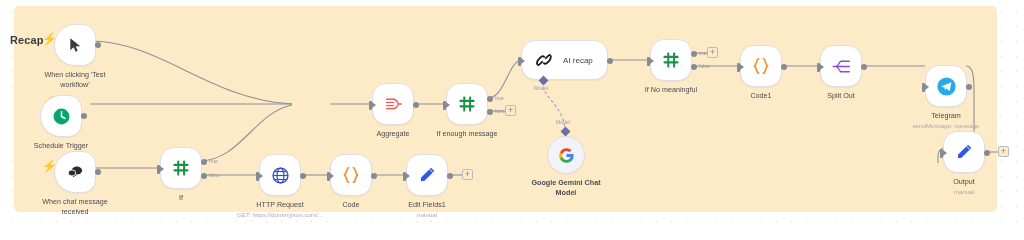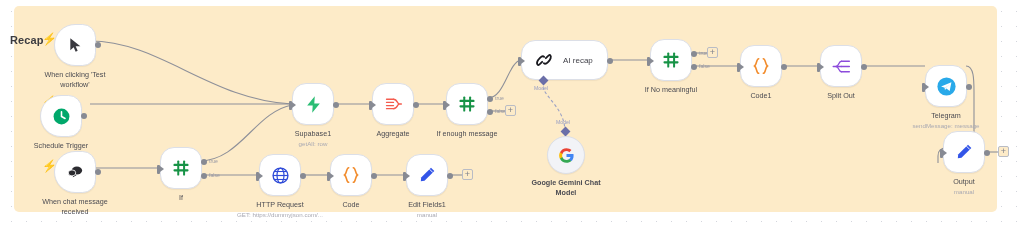--- a/index.html
+++ b/index.html
@@ -272,31 +272,20 @@
       <path d="M15 5 L19 9" stroke="#ffffff" stroke-width="1.1"></path>
     </svg>
     <div class="port" style="left:40px; top:18px;"></div>
     <div class="node-label">
       <span>Edit Fields1</span>
       <span class="node-sub">manual</span>
     </div>
   </div>
   <div class="plus" style="left:462px; top:169px;">+</div>
 
-  <div class="node square" style="left:292px; top:83px;">
-    <div class="port-in" style="left:-4px; top:16.5px;"></div>
-    <svg width="19" height="19" viewBox="0 0 24 24">
-      <path d="M13.6 1.5 L4 13.4 L11 13.4 L10.4 22.5 L20 10.6 L13 10.6 Z" fill="#2bbd74"></path>
-    </svg>
-    <div class="port" style="left:40px; top:18px;"></div>
-    <div class="node-label">
-      <span>Supabase1</span>
-      <span class="node-sub">getAll: row</span>
-    </div>
-  </div>
 
   <div class="node square" style="left:372px; top:83px;">
     <div class="port-in" style="left:-4px; top:16.5px;"></div>
     <svg width="21" height="21" viewBox="0 0 24 24">
       <g stroke="#f45b4e" stroke-width="1.5" stroke-linecap="round" fill="none">
         <line x1="4" y1="6" x2="12" y2="6"></line>
         <line x1="4" y1="9.6" x2="12" y2="9.6"></line>
         <line x1="4" y1="13.2" x2="12" y2="13.2"></line>
         <line x1="4" y1="16.8" x2="12" y2="16.8"></line>
         <path d="M12 6 C16.5 6 16.5 11.4 18.5 11.4 C16.5 11.4 16.5 16.8 12 16.8"></path>

